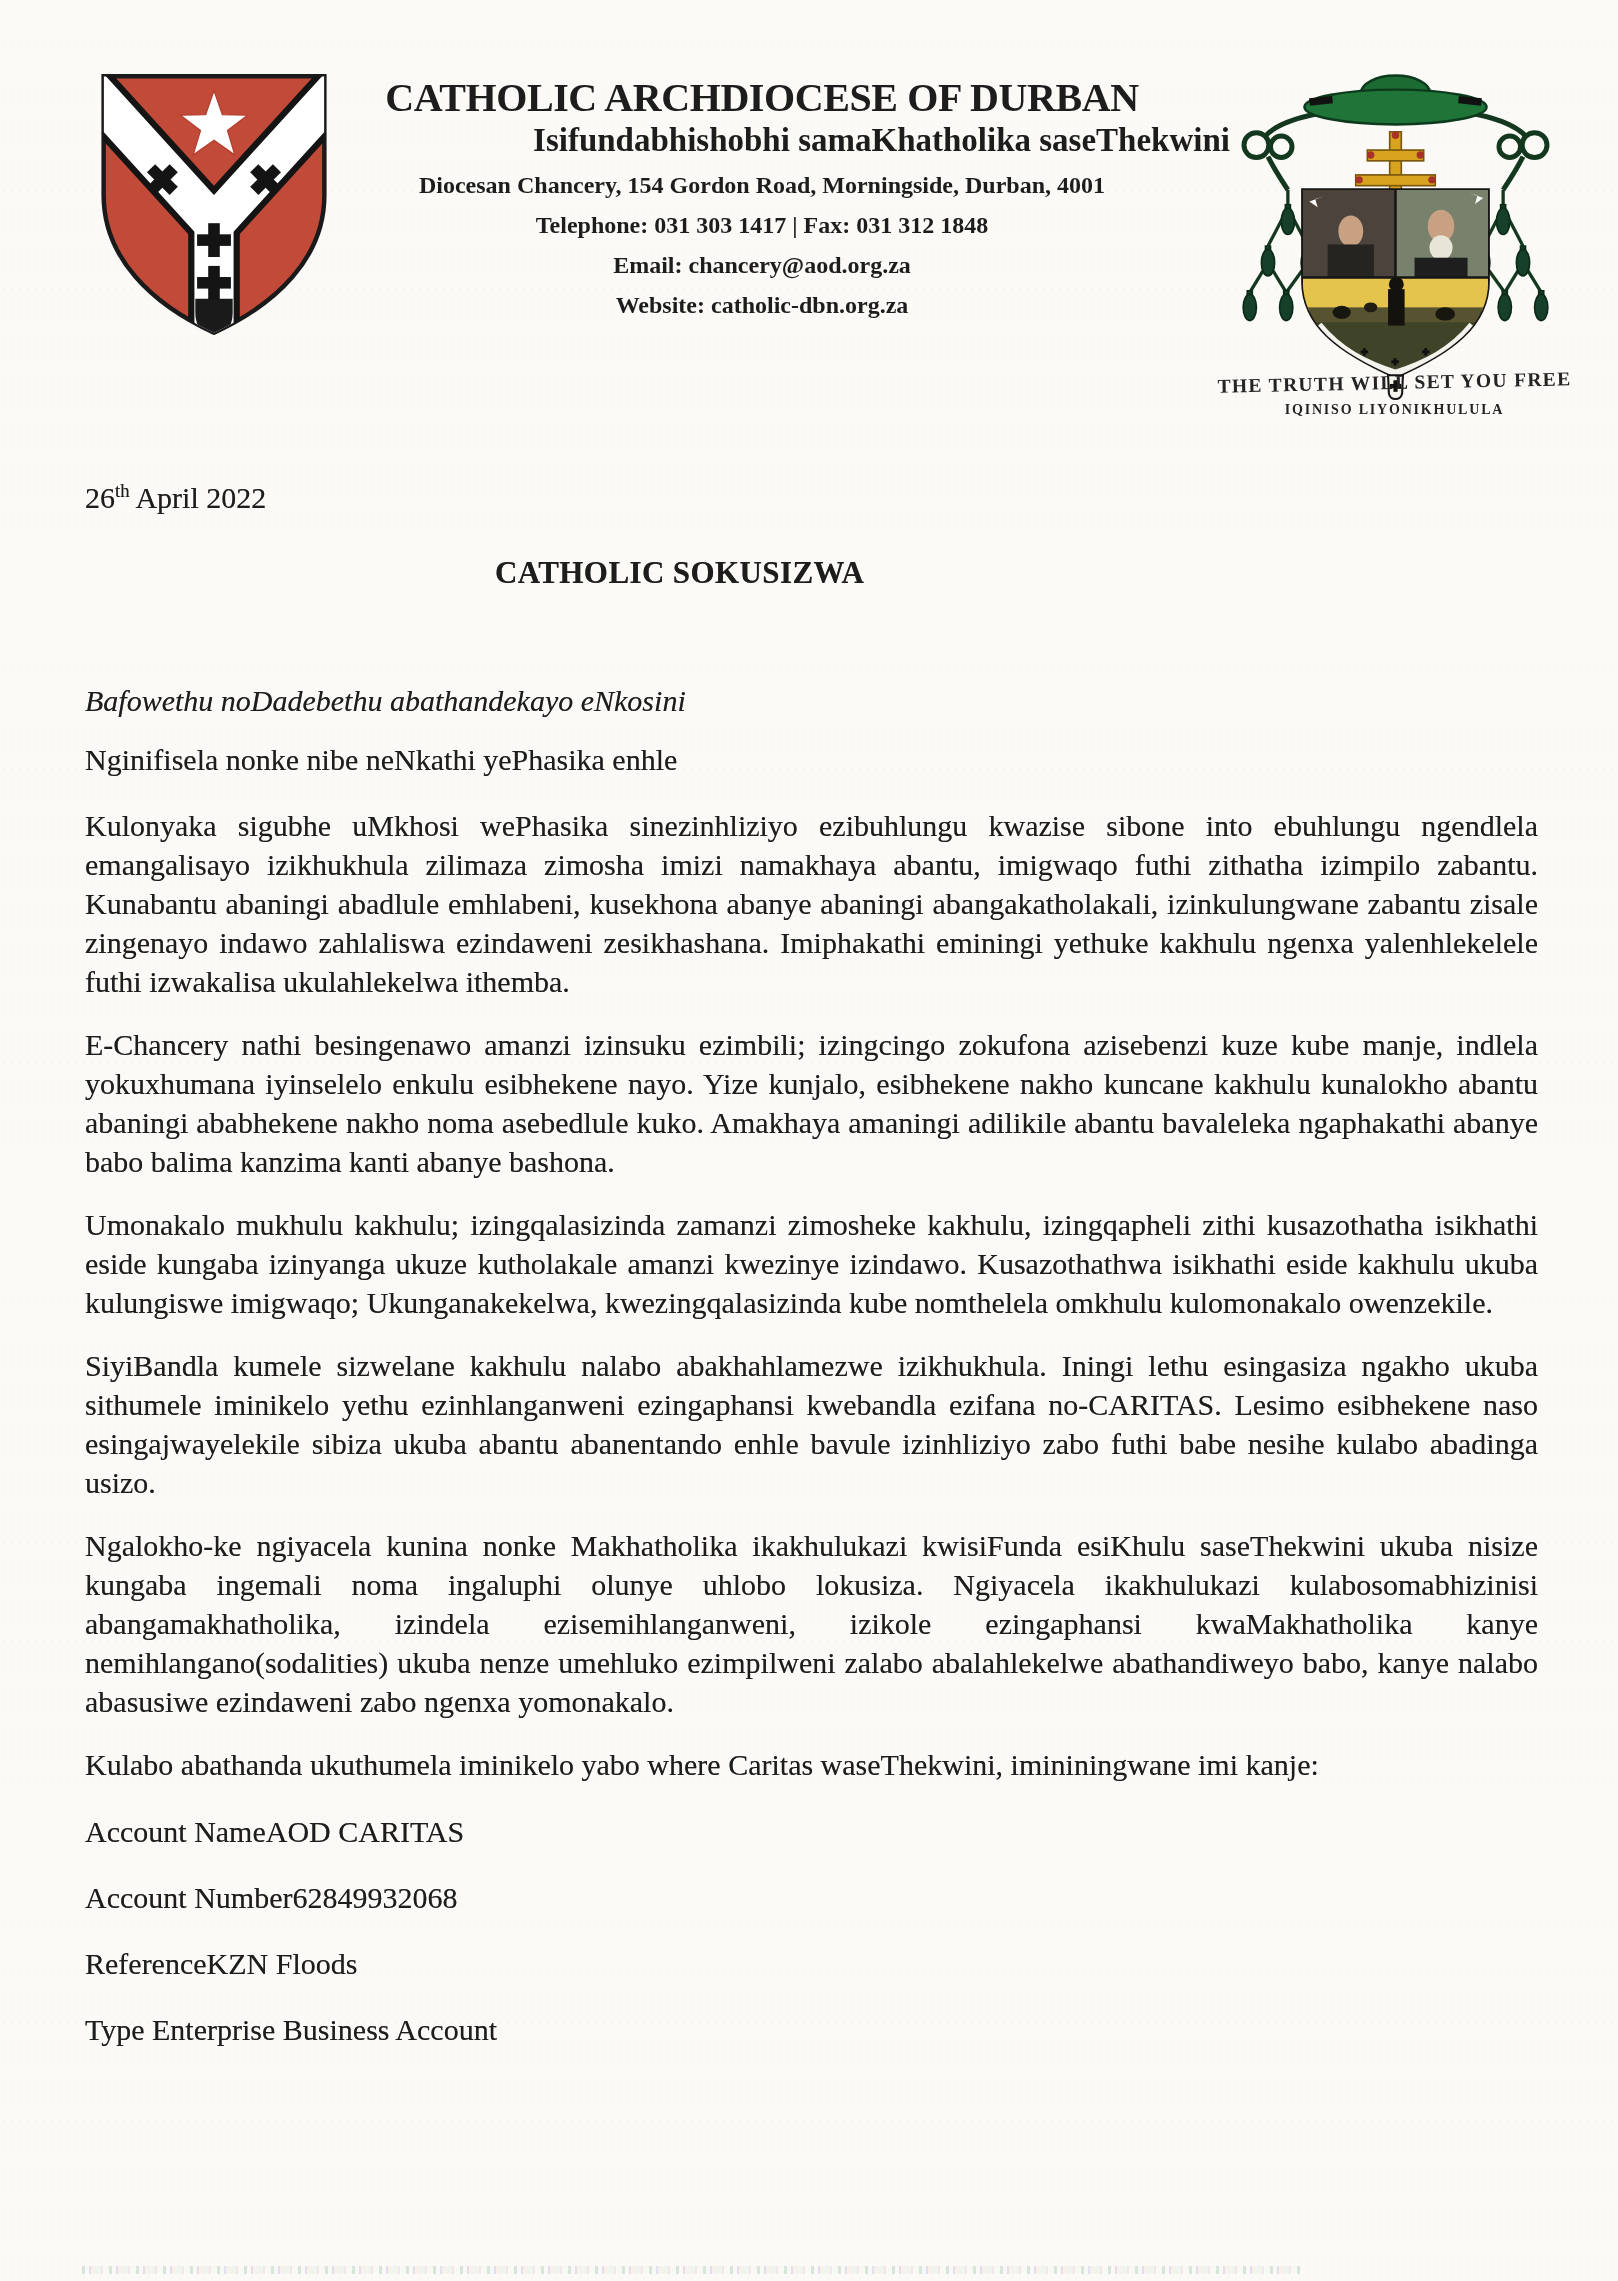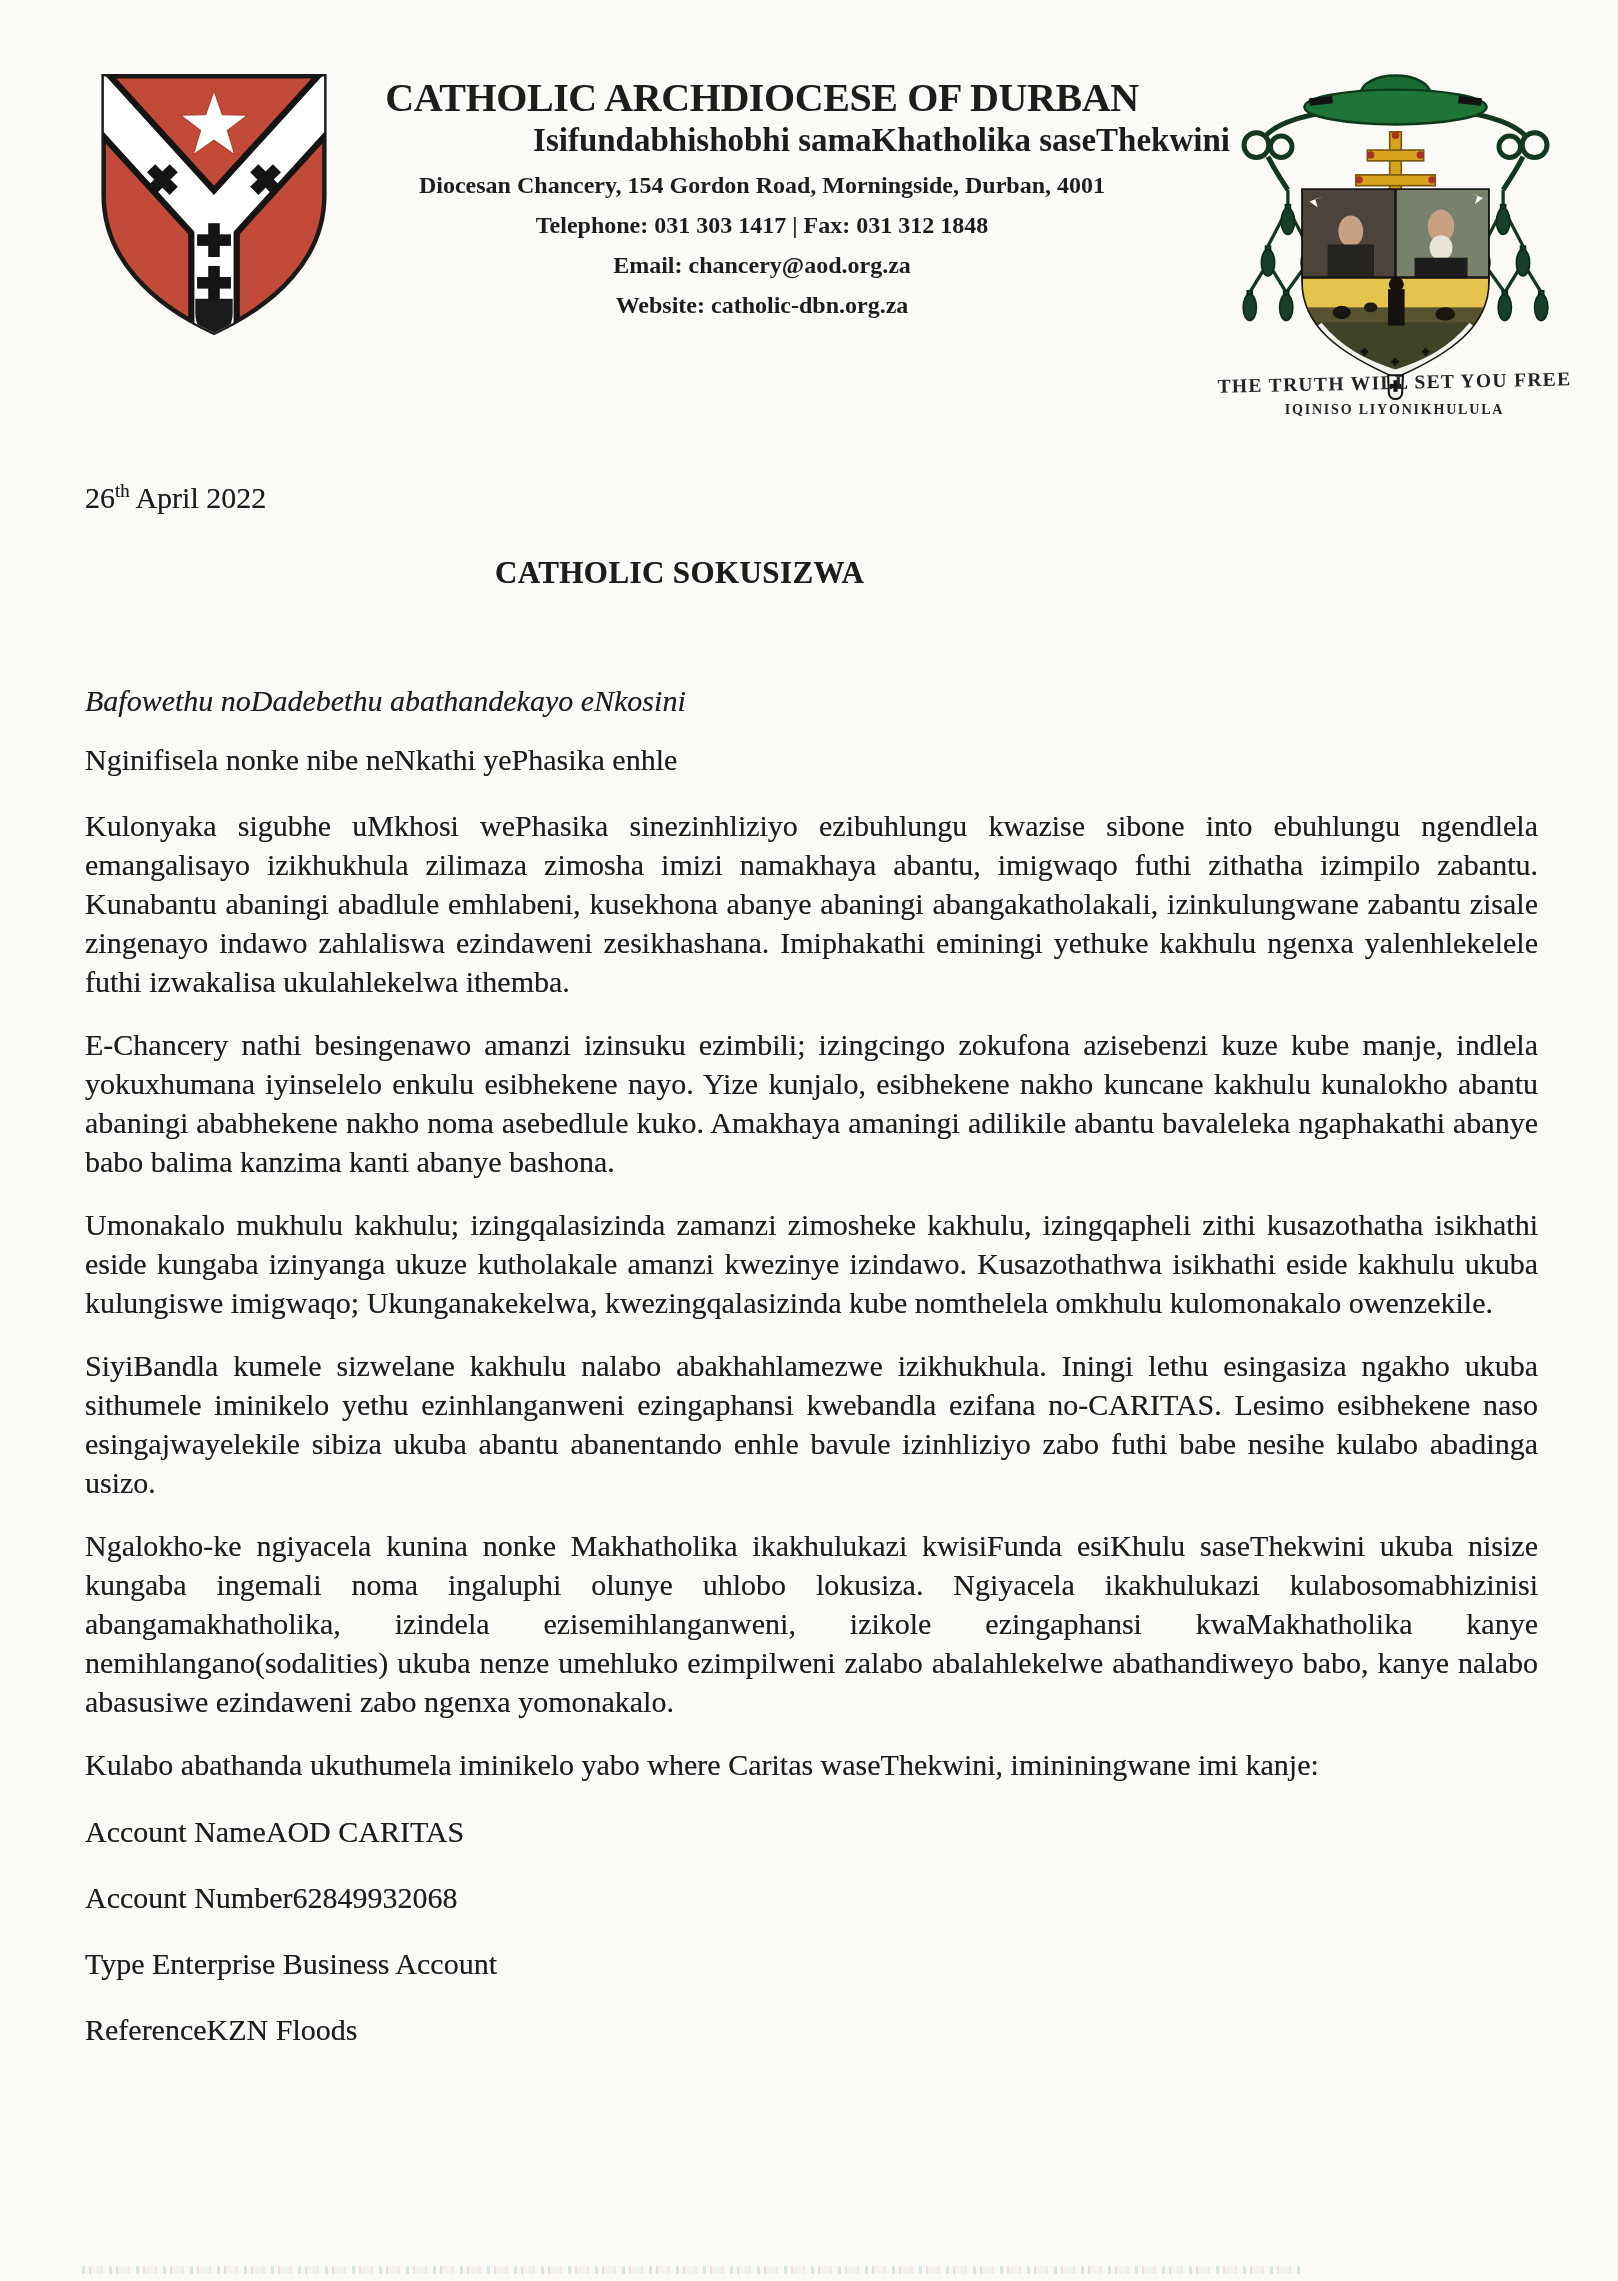--- a/index.html
+++ b/index.html
@@ -270,18 +270,18 @@
 
   <p class="para">Kulonyaka sigubhe uMkhosi wePhasika sinezinhliziyo ezibuhlungu kwazise sibone into ebuhlungu ngendlela emangalisayo izikhukhula zilimaza zimosha imizi namakhaya abantu, imigwaqo futhi zithatha izimpilo zabantu. Kunabantu abaningi abadlule emhlabeni, kusekhona abanye abaningi abangakatholakali, izinkulungwane zabantu zisale zingenayo indawo zahlaliswa ezindaweni zesikhashana. Imiphakathi eminingi yethuke kakhulu ngenxa yalenhlekelele futhi izwakalisa ukulahlekelwa ithemba.</p>
   <p class="para">E-Chancery nathi besingenawo amanzi izinsuku ezimbili; izingcingo zokufona azisebenzi kuze kube manje, indlela yokuxhumana iyinselelo enkulu esibhekene nayo. Yize kunjalo, esibhekene nakho kuncane kakhulu kunalokho abantu abaningi ababhekene nakho noma asebedlule kuko. Amakhaya amaningi adilikile abantu bavaleleka ngaphakathi abanye babo balima kanzima kanti abanye bashona.</p>
   <p class="para">Umonakalo mukhulu  kakhulu; izingqalasizinda zamanzi zimosheke  kakhulu, izingqapheli zithi kusazothatha isikhathi eside kungaba izinyanga ukuze kutholakale amanzi kwezinye izindawo. Kusazothathwa isikhathi eside kakhulu ukuba kulungiswe imigwaqo; Ukunganakekelwa, kwezingqalasizinda kube nomthelela omkhulu kulomonakalo owenzekile.</p>
   <p class="para">SiyiBandla kumele sizwelane kakhulu nalabo abakhahlamezwe izikhukhula. Iningi lethu esingasiza ngakho ukuba sithumele iminikelo yethu ezinhlanganweni ezingaphansi kwebandla ezifana no-CARITAS. Lesimo esibhekene naso esingajwayelekile sibiza ukuba abantu abanentando enhle bavule izinhliziyo zabo futhi babe nesihe kulabo abadinga usizo.</p>
   <p class="para">Ngalokho-ke ngiyacela kunina nonke Makhatholika ikakhulukazi kwisiFunda esiKhulu saseThekwini ukuba nisize kungaba ingemali noma ingaluphi olunye uhlobo lokusiza. Ngiyacela ikakhulukazi kulabosomabhizinisi abangamakhatholika, izindela ezisemihlanganweni, izikole ezingaphansi kwaMakhatholika kanye nemihlangano(sodalities) ukuba nenze umehluko ezimpilweni zalabo abalahlekelwe abathandiweyo babo, kanye nalabo abasusiwe ezindaweni zabo ngenxa yomonakalo.</p>
   <p class="para kulabo">Kulabo abathanda ukuthumela iminikelo yabo where Caritas waseThekwini, imininingwane imi kanje:</p>
 
   <p class="acct">Account NameAOD CARITAS</p>
   <p class="acct">Account Number62849932068</p>
+  <p class="acct">ReferenceKZN Floods</p>
   <p class="acct">Type Enterprise Business Account</p>
-  <p class="acct">ReferenceKZN Floods</p>
 </div>
 
 <div class="scan-artifact"></div>
 
 
 </body></html>

